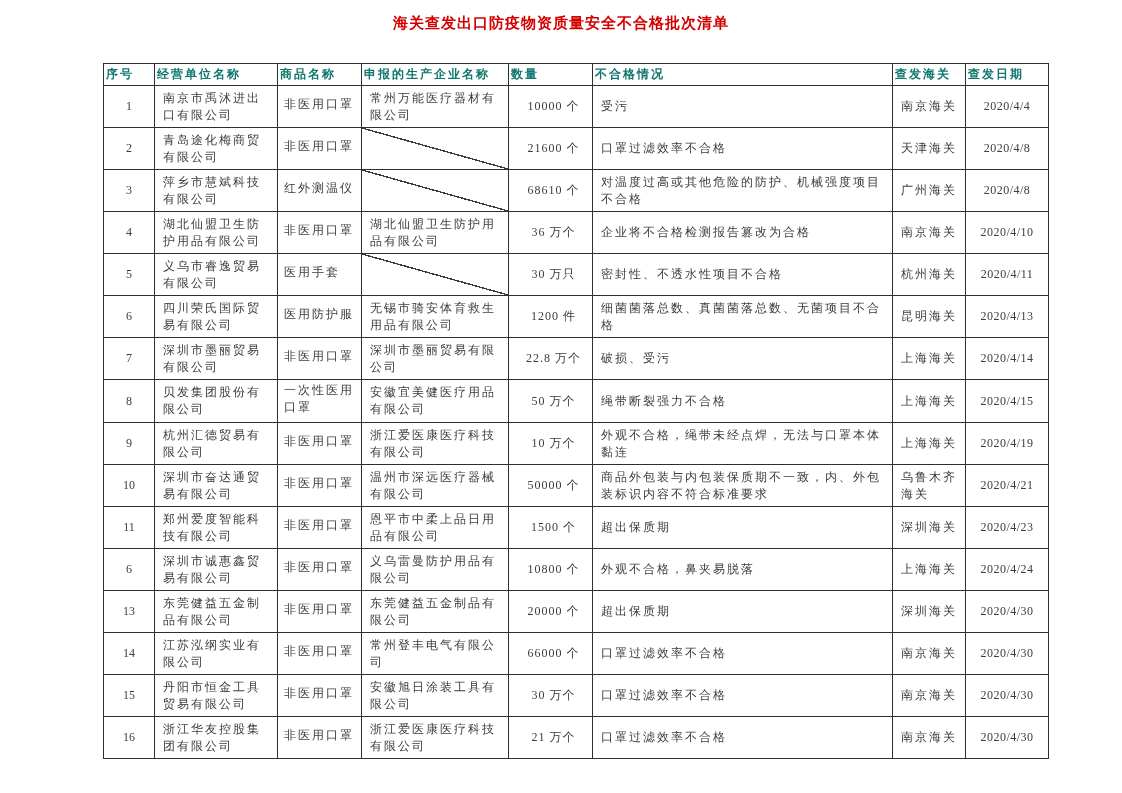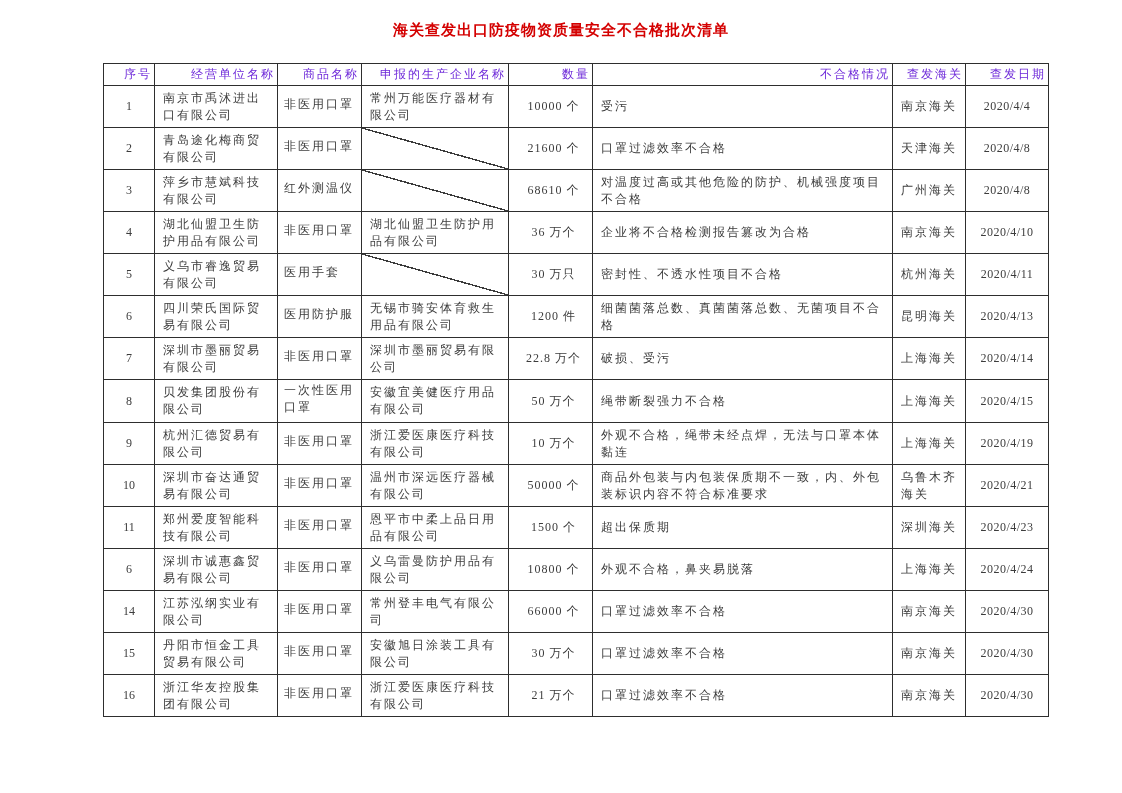--- a/index.html
+++ b/index.html
@@ -8,21 +8,21 @@
     position: relative;
     width: 1122px;
     height: 793px;
     background: #ffffff;
     font-family: "Liberation Serif", "DejaVu Serif", serif;
     color: #3c3c3c;
     overflow: hidden;
   }
   .doc-title {
     position: absolute;
-    top: 21px;
+    top: 14px;
     left: 0;
     width: 100%;
     text-align: center;
     font-size: 15px;
     line-height: 19px;
     font-weight: bold;
     color: #d40000;
     letter-spacing: 1px;
   }
   table.report {
@@ -35,24 +35,24 @@
     font-size: 12px;
   }
   table.report th, table.report td {
     border: 1px solid #2e2e2e;
     vertical-align: middle;
     line-height: 17px;
     overflow: hidden;
   }
   table.report th {
     height: 22px;
-    font-weight: normal;
-    text-align: right;
+    font-weight: bold;
+    text-align: left;
     letter-spacing: 2px;
-    color: #6d28d9;
+    color: #0f766e;
     padding: 0 2px;
   }
   table.report tbody tr { height: 42px; }
   td.c0 { text-align: center; letter-spacing: 0; }
   td.c1 { text-align: left; padding: 2px 6px 2px 8px; letter-spacing: 2px; }
   td.c2 { text-align: left; padding: 2px 2px 6px 6px; letter-spacing: 2px; }
   td.c3 { text-align: left; padding: 2px 4px 2px 8px; letter-spacing: 2px; }
   td.c4 { text-align: center; padding: 2px 2px 2px 8px; letter-spacing: 1px; }
   td.c5 { text-align: left; padding: 2px 4px 2px 8px; letter-spacing: 2px; margin-left: 15px; }
   td.c6 { text-align: left; padding: 2px 2px 2px 8px; letter-spacing: 2px; }
@@ -218,20 +218,30 @@
           <td class="c0">6</td>
           <td class="c1">深圳市诚惠鑫贸易有限公司</td>
           <td class="c2">非医用口罩</td>
           <td class="c3">义乌雷曼防护用品有限公司</td>
           <td class="c4">10800 个</td>
           <td class="c5">外观不合格，鼻夹易脱落</td>
           <td class="c6">上海海关</td>
           <td class="c7">2020/4/24</td>
         </tr>
         <tr>
+          <td class="c0">13</td>
+          <td class="c1">东莞健益五金制品有限公司</td>
+          <td class="c2">非医用口罩</td>
+          <td class="c3">东莞健益五金制品有限公司</td>
+          <td class="c4">20000 个</td>
+          <td class="c5">超出保质期</td>
+          <td class="c6">深圳海关</td>
+          <td class="c7">2020/4/30</td>
+        </tr>
+        <tr>
           <td class="c0">14</td>
           <td class="c1">江苏泓纲实业有限公司</td>
           <td class="c2">非医用口罩</td>
           <td class="c3">常州登丰电气有限公司</td>
           <td class="c4">66000 个</td>
           <td class="c5">口罩过滤效率不合格</td>
           <td class="c6">南京海关</td>
           <td class="c7">2020/4/30</td>
         </tr>
         <tr>

